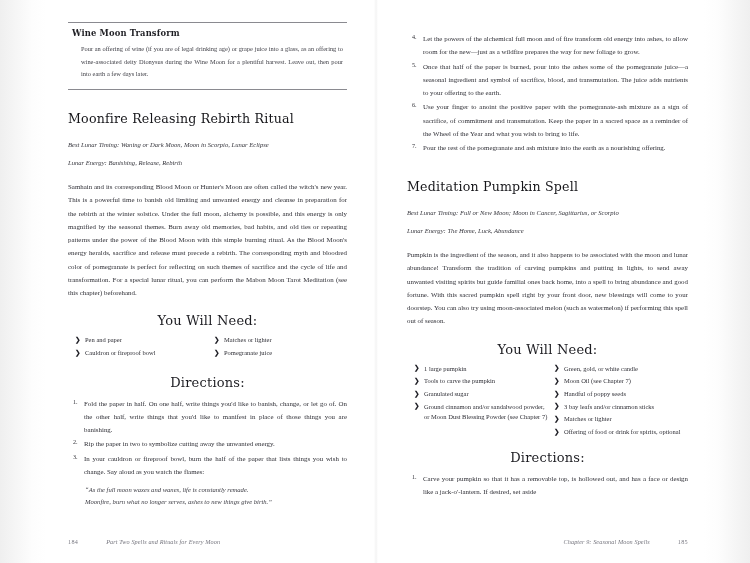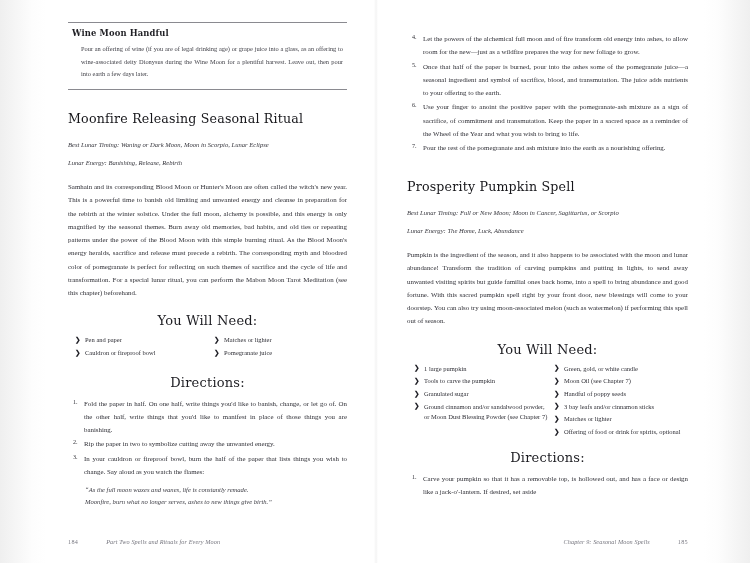--- a/index.html
+++ b/index.html
@@ -220,25 +220,25 @@
 
   <div class="edge-left"></div>
   <div class="edge-right"></div>
   <div class="gutter"></div>
 
   <div class="columns">
 
     <div class="col col-left">
 
       <div class="callout">
-        <div class="callout-title">Wine Moon Handful</div>
+        <div class="callout-title">Wine Moon Transform</div>
         <p class="callout-text">Pour an offering of wine (if you are of legal drinking age) or grape juice into a glass, as an offering to wine-associated deity Dionysus during the Wine Moon for a plentiful harvest. Leave out, then pour into earth a few days later.</p>
       </div>
 
-      <h1 class="spell-title">Moonfire Releasing Seasonal Ritual</h1>
+      <h1 class="spell-title">Moonfire Releasing Rebirth Ritual</h1>
 
       <p class="timing">Best Lunar Timing: Waning or Dark Moon, Moon in Scorpio, Lunar Eclipse</p>
 
       <p class="energy">Lunar Energy: Banishing, Release, Rebirth</p>
 
       <p class="para">Samhain and its corresponding Blood Moon or Hunter's Moon are often called the witch's new year. This is a powerful time to banish old limiting and unwanted energy and cleanse in preparation for the rebirth at the winter solstice. Under the full moon, alchemy is possible, and this energy is only magnified by the seasonal themes. Burn away old memories, bad habits, and old ties or repeating patterns under the power of the Blood Moon with this simple burning ritual. As the Blood Moon's energy heralds, sacrifice and release must precede a rebirth. The corresponding myth and bloodred color of pomegranate is perfect for reflecting on such themes of sacrifice and the cycle of life and transformation. For a special lunar ritual, you can perform the Mabon Moon Tarot Meditation (see this chapter) beforehand.</p>
 
       <div class="sub-head">You Will Need:</div>
 
       <div class="needs-grid">
@@ -285,21 +285,21 @@
 
     <div class="col col-right">
 
       <ol class="directions" start="4" style="counter-reset: dir 3; margin-top:10px;">
         <li>Let the powers of the alchemical full moon and of fire transform old energy into ashes, to allow room for the new—just as a wildfire prepares the way for new foliage to grow.</li>
         <li>Once that half of the paper is burned, pour into the ashes some of the pomegranate juice—a seasonal ingredient and symbol of sacrifice, blood, and transmutation. The juice adds nutrients to your offering to the earth.</li>
         <li>Use your finger to anoint the positive paper with the pomegranate-ash mixture as a sign of sacrifice, of commitment and transmutation. Keep the paper in a sacred space as a reminder of the Wheel of the Year and what you wish to bring to life.</li>
         <li>Pour the rest of the pomegranate and ash mixture into the earth as a nourishing offering.</li>
       </ol>
 
-      <h1 class="spell-title" style="margin-top:26px;">Prosperity Pumpkin Spell</h1>
+      <h1 class="spell-title" style="margin-top:26px;">Meditation Pumpkin Spell</h1>
 
       <p class="timing">Best Lunar Timing: Full or New Moon; Moon in Cancer, Sagittarius, or Scorpio</p>
 
       <p class="energy">Lunar Energy: The Home, Luck, Abundance</p>
 
       <p class="para">Pumpkin is the ingredient of the season, and it also happens to be associated with the moon and lunar abundance! Transform the tradition of carving pumpkins and putting in lights, to send away unwanted visiting spirits but guide familial ones back home, into a spell to bring abundance and good fortune. With this sacred pumpkin spell right by your front door, new blessings will come to your doorstep. You can also try using moon-associated melon (such as watermelon) if performing this spell out of season.</p>
 
       <div class="sub-head">You Will Need:</div>
 
       <div class="needs-grid">

